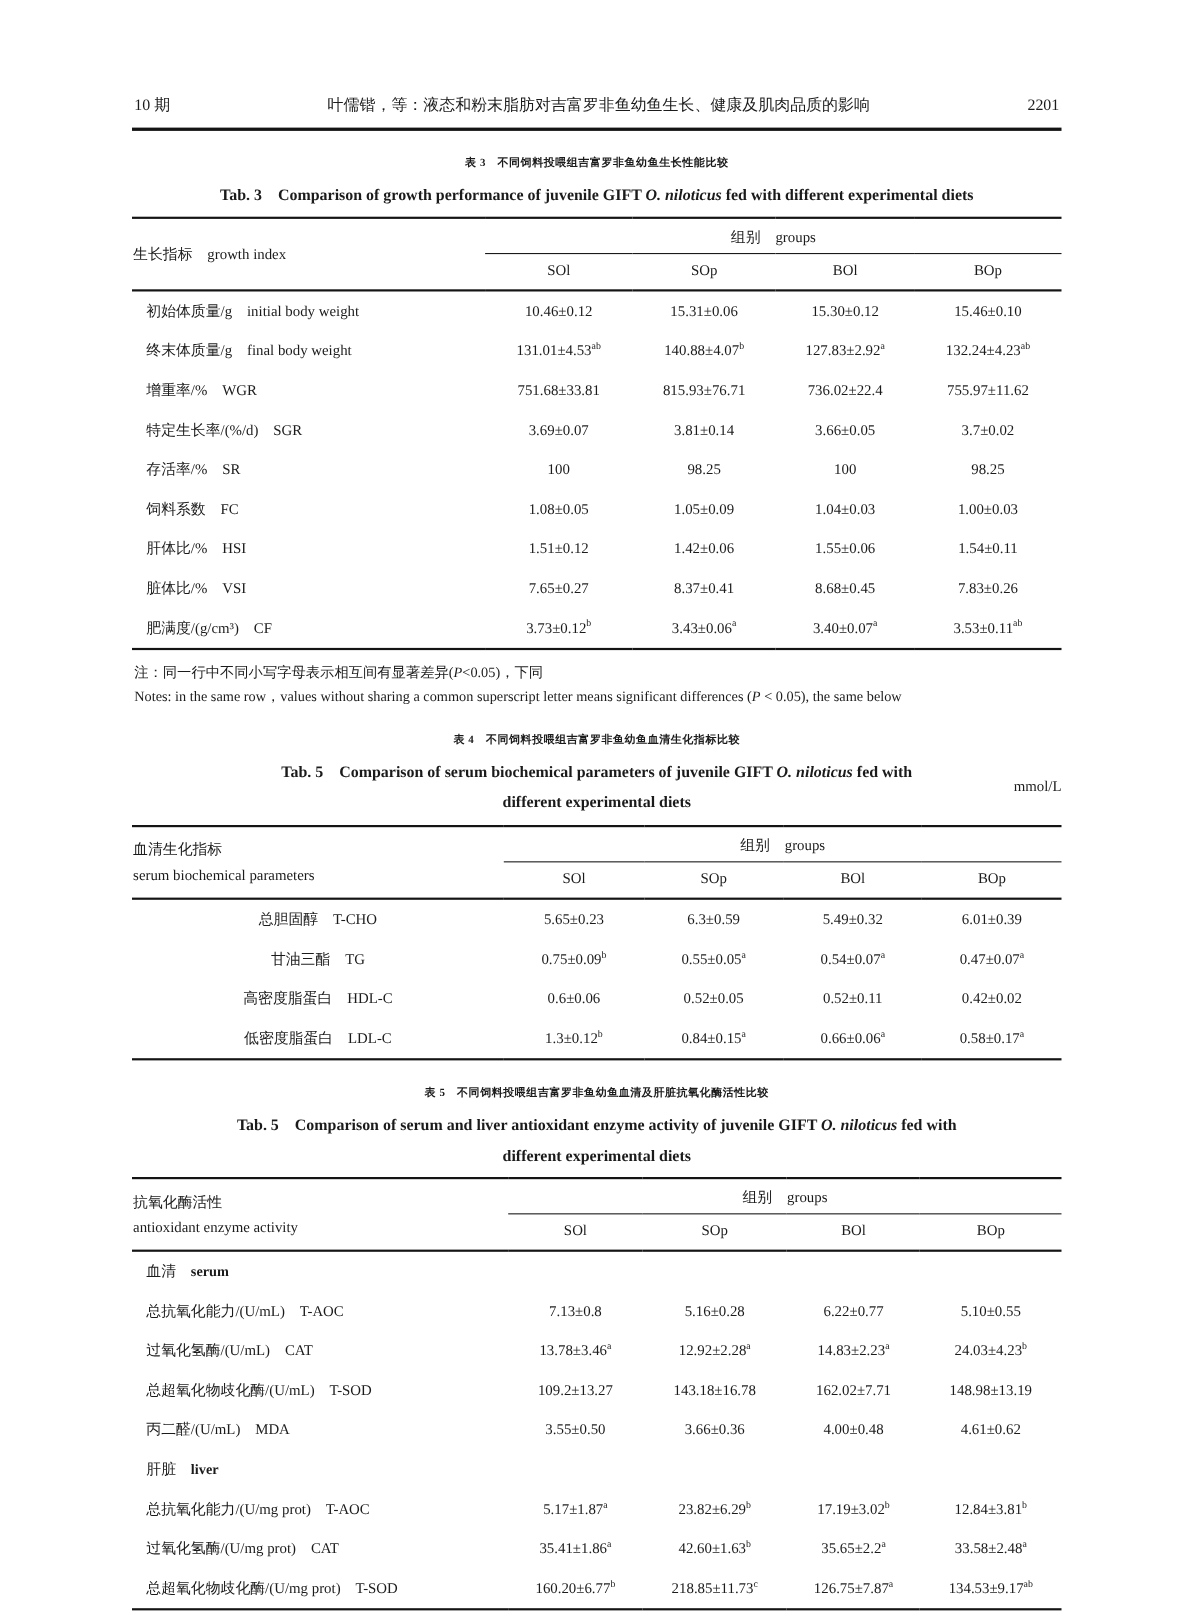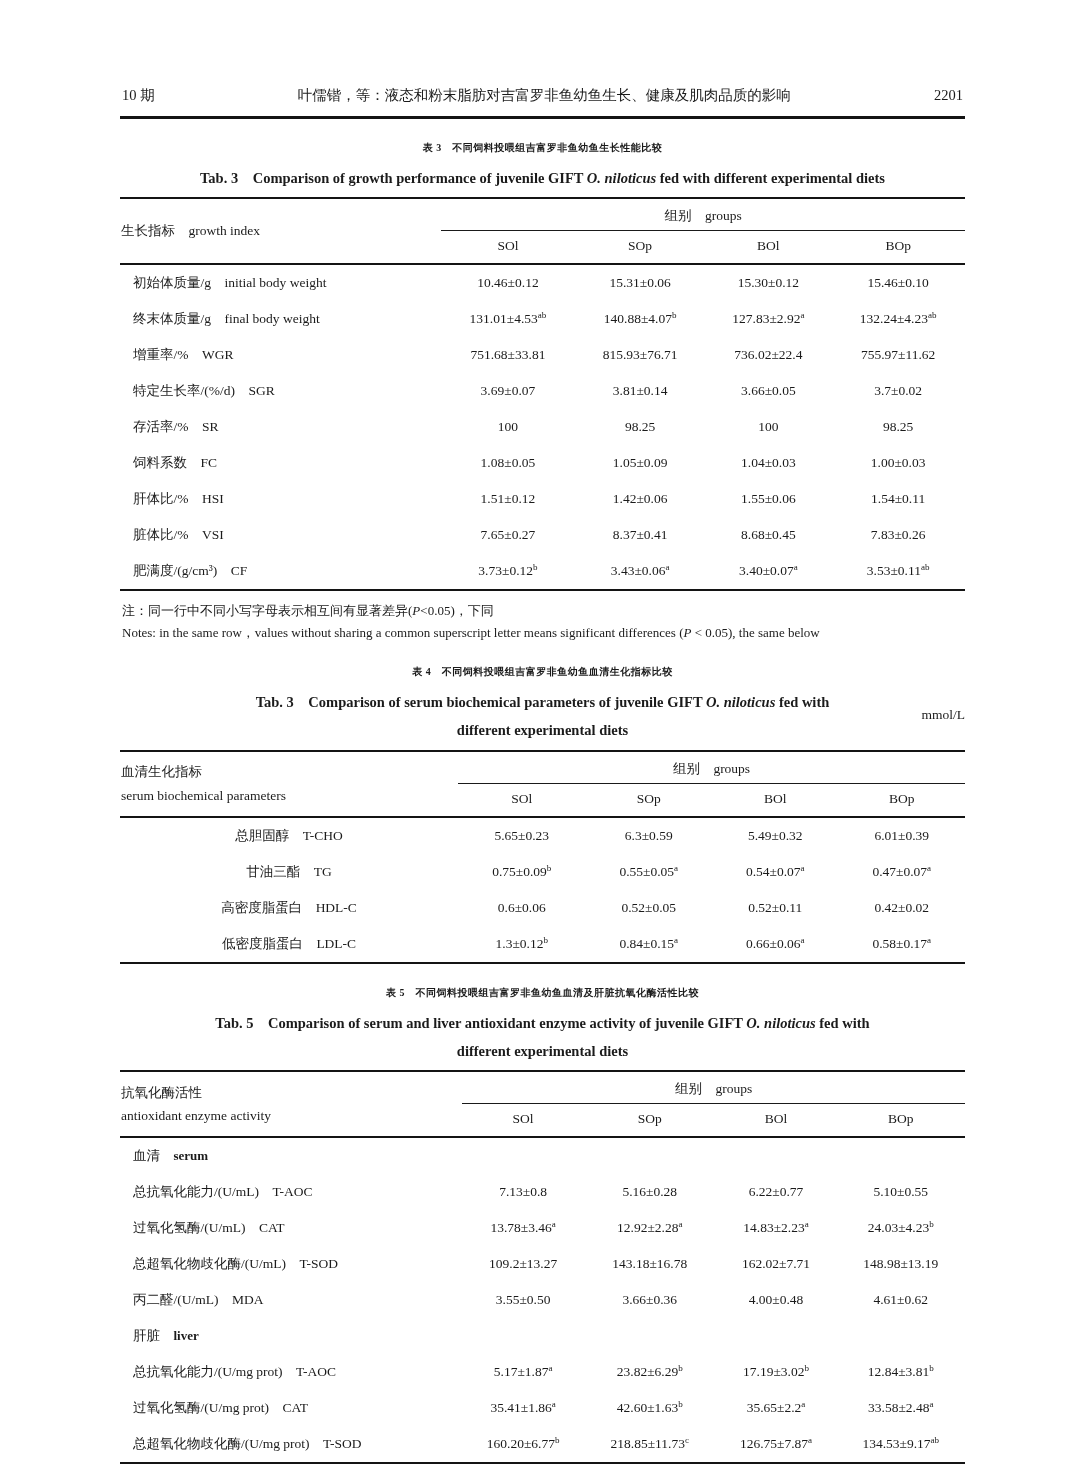--- a/index.html
+++ b/index.html
@@ -135,21 +135,21 @@
     </table>
     <div class="notes">
         <div class="noteline"><span>注：同一行中不同小写字母表示相互间有显著差异(</span><i>P</i><span>&lt;0.05)，下同</span></div>
         <div class="noteline"><span>Notes:  in the same row，values without sharing a common superscript letter means significant differences (</span><i>P</i><span> &lt; 0.05), the same below</span></div>
       </div>
   </section>
 
   <section class="tblock">
     <div class="t-cn">表 4　不同饲料投喂组吉富罗非鱼幼鱼血清生化指标比较</div>
     <div class="t-en">
-        <div><span>Tab. 3　Comparison of serum biochemical parameters of juvenile GIFT </span><i>O. niloticus</i><span> fed with</span></div>
+        <div><span>Tab. 5　Comparison of serum biochemical parameters of juvenile GIFT </span><i>O. niloticus</i><span> fed with</span></div>
         <div><span>different experimental diets</span></div>
         <span class="unit">mmol/L</span>
       </div>
     <table class="tbl tbl-1">
       <thead>
         <tr>
           <th class="stub" rowspan="2">
               <div>血清生化指标</div>
               <div>serum biochemical parameters</div>
             </th>

